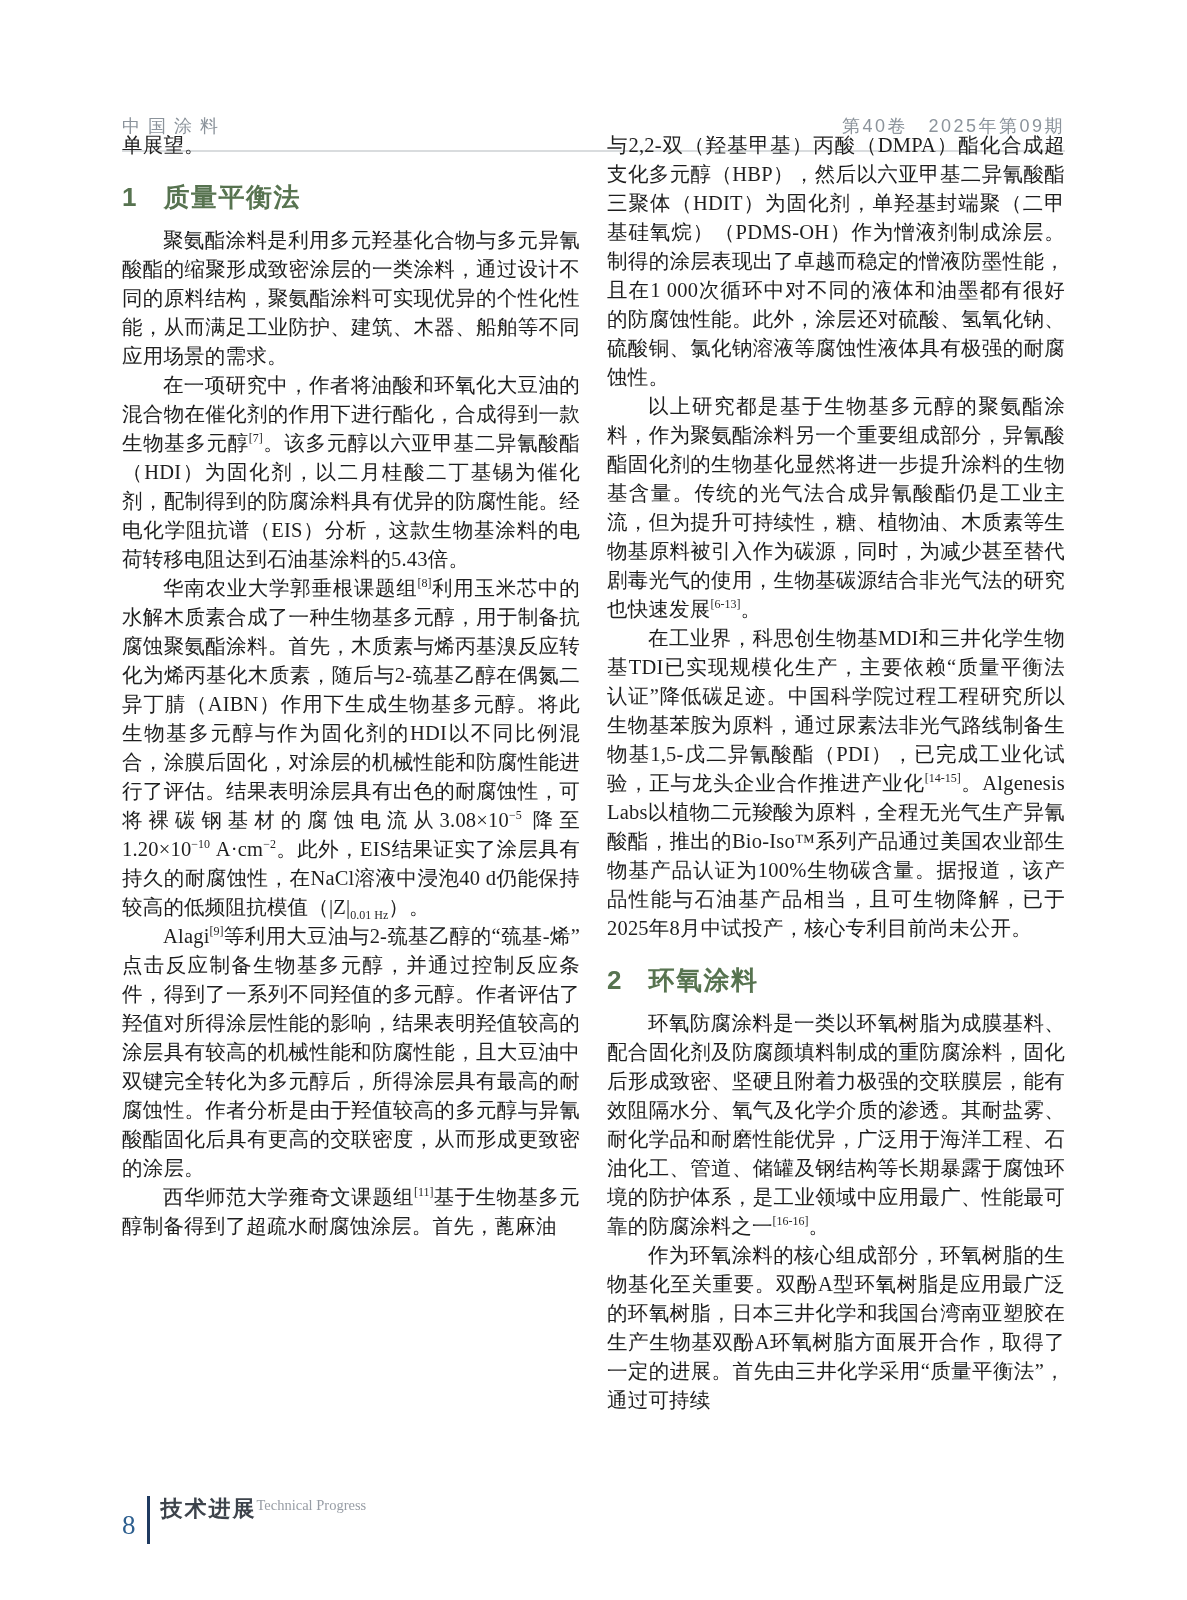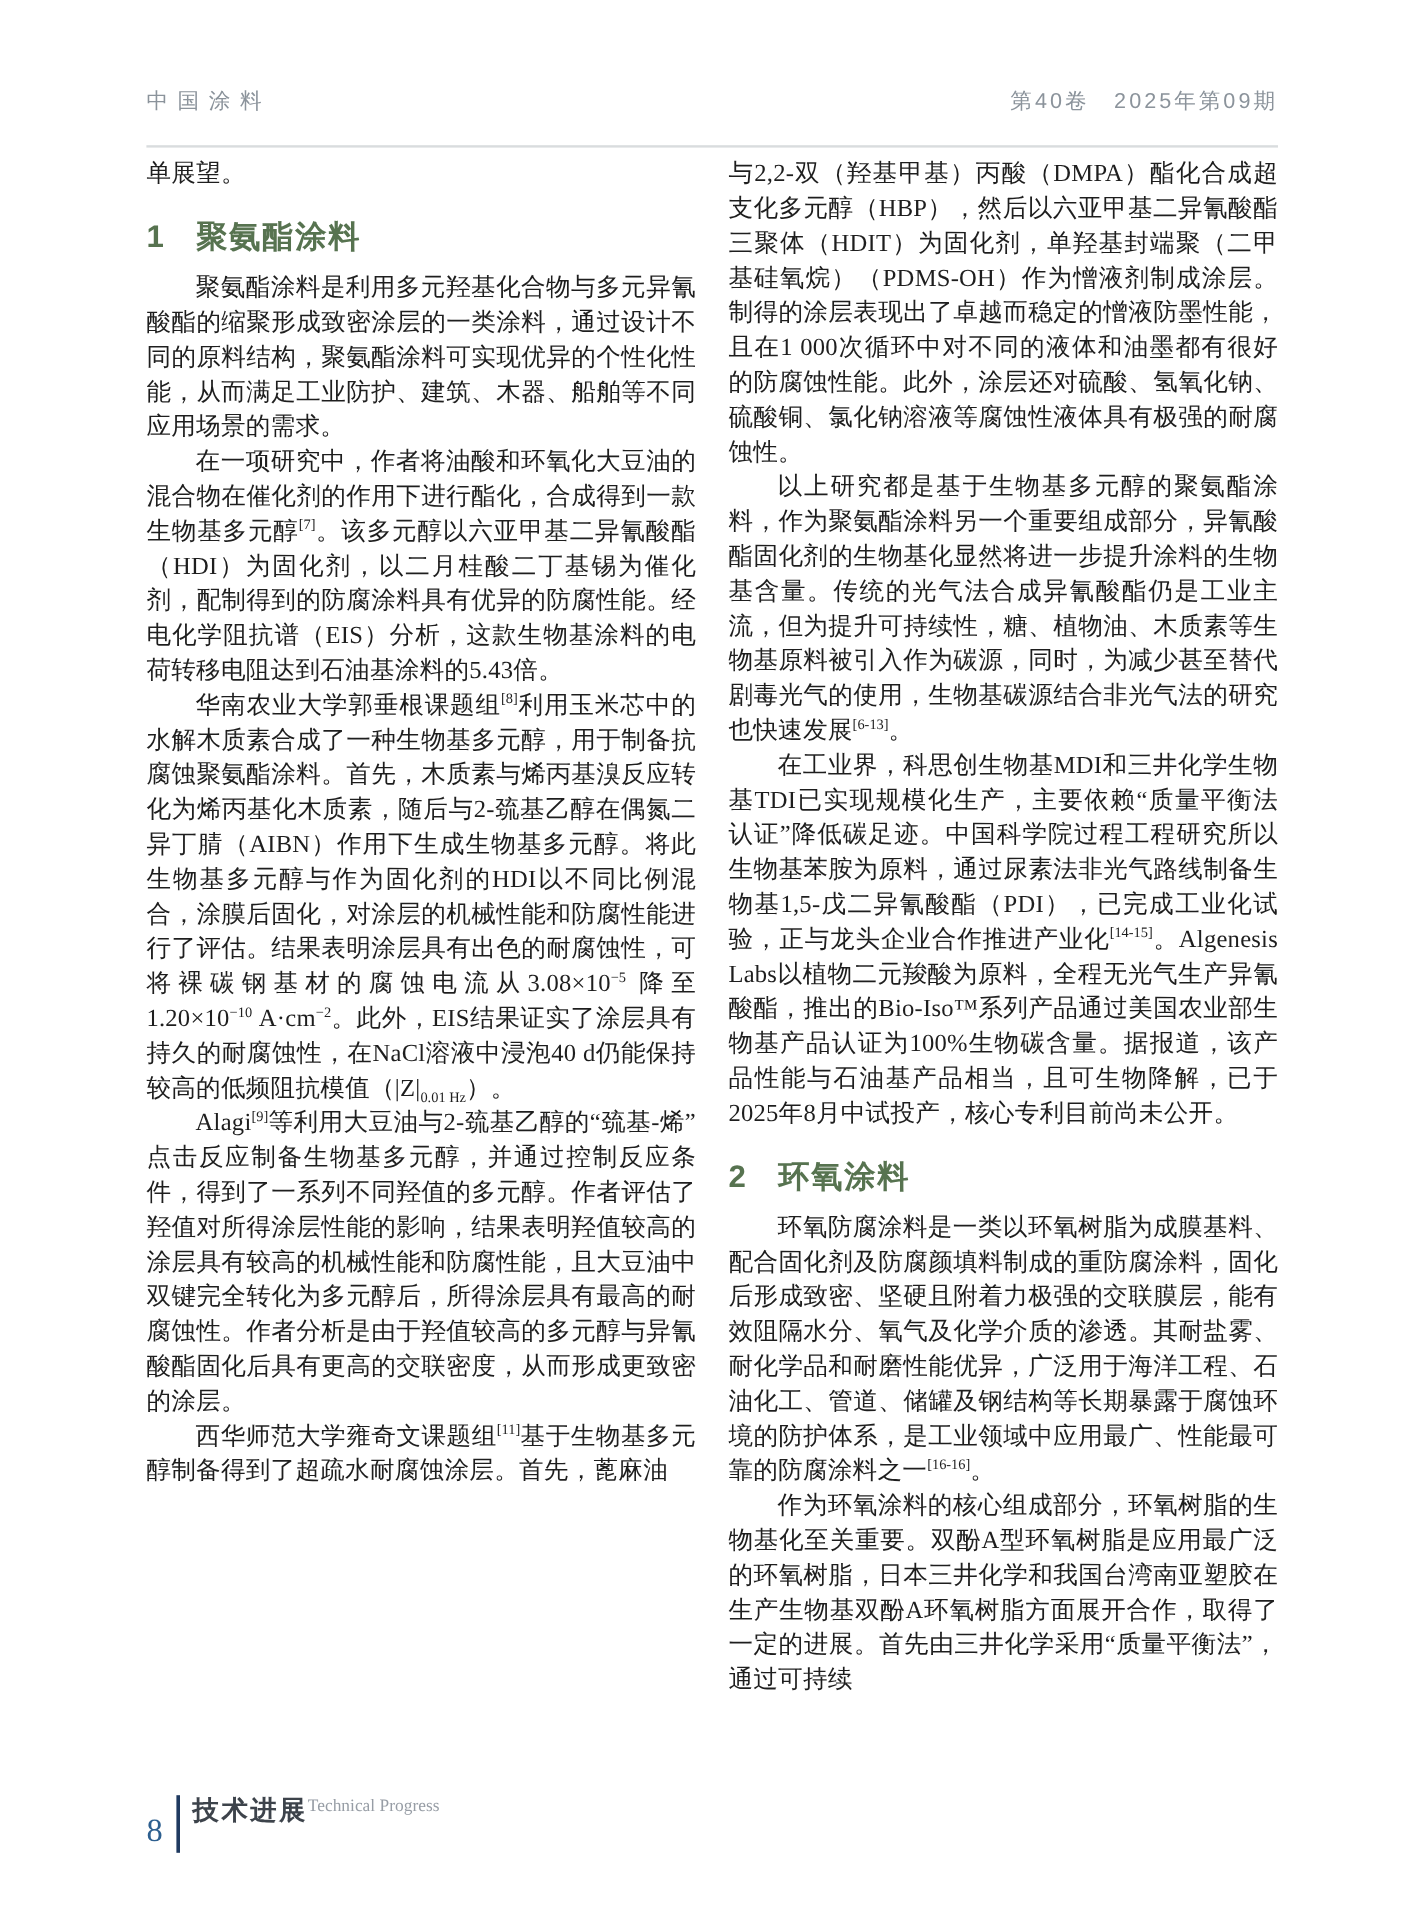--- a/index.html
+++ b/index.html
@@ -17,28 +17,28 @@
   }
   
   .header {
     position: absolute;
     top: 72px;
     left: 122px;
     width: 943px;
     display: flex;
     justify-content: space-between;
     align-items: flex-end;
-    padding-bottom: 25px;
+    padding-bottom: 12px;
     border-bottom: 2px solid #d9dcde;
     font-family: "Liberation Sans", "DejaVu Sans", sans-serif;
     color: #8b939b;
     font-size: 18px;
   }
   .journal-name { letter-spacing: 8px; }
-  .issue-info   { letter-spacing: 2.5px; }
+  .issue-info   { letter-spacing: 2.5px; margin-top: 42px; }
   
   .columns {
     position: absolute;
     top: 131px;
     left: 122px;
     width: 943px;
     display: flex;
     gap: 27px;
   }
   .col { width: 458px; }
@@ -122,21 +122,21 @@
     <span class="journal-name">中国涂料</span>
     <span class="issue-info">第40卷　2025年第09期</span>
   </div>
 
   <div class="columns">
 
     <div class="col">
       <p class="body">单展望。</p>
 
       <h2 class="section-heading">
-        <span class="sec-num">1</span><span>聚氨酯涂料</span>
+        <span class="sec-num">1</span><span>质量平衡法</span>
       </h2>
 
       <p class="body indent">聚氨酯涂料是利用多元羟基化合物与多元异氰酸酯的缩聚形成致密涂层的一类涂料，通过设计不同的原料结构，聚氨酯涂料可实现优异的个性化性能，从而满足工业防护、建筑、木器、船舶等不同应用场景的需求。</p>
       <p class="body indent">在一项研究中，作者将油酸和环氧化大豆油的混合物在催化剂的作用下进行酯化，合成得到一款生物基多元醇<sup>[7]</sup>。该多元醇以六亚甲基二异氰酸酯（HDI）为固化剂，以二月桂酸二丁基锡为催化剂，配制得到的防腐涂料具有优异的防腐性能。经电化学阻抗谱（EIS）分析，这款生物基涂料的电荷转移电阻达到石油基涂料的5.43倍。</p>
       <p class="body indent">华南农业大学郭垂根课题组<sup>[8]</sup>利用玉米芯中的水解木质素合成了一种生物基多元醇，用于制备抗腐蚀聚氨酯涂料。首先，木质素与烯丙基溴反应转化为烯丙基化木质素，随后与2-巯基乙醇在偶氮二异丁腈（AIBN）作用下生成生物基多元醇。将此生物基多元醇与作为固化剂的HDI以不同比例混合，涂膜后固化，对涂层的机械性能和防腐性能进行了评估。结果表明涂层具有出色的耐腐蚀性，可将裸碳钢基材的腐蚀电流从3.08×10<sup>−5</sup> 降至1.20×10<sup>−10</sup> A·cm<sup>−2</sup>。此外，EIS结果证实了涂层具有持久的耐腐蚀性，在NaCl溶液中浸泡40 d仍能保持较高的低频阻抗模值（|Z|<sub>0.01 Hz</sub>）。</p>
       <p class="body indent">Alagi<sup>[9]</sup>等利用大豆油与2-巯基乙醇的“巯基-烯”点击反应制备生物基多元醇，并通过控制反应条件，得到了一系列不同羟值的多元醇。作者评估了羟值对所得涂层性能的影响，结果表明羟值较高的涂层具有较高的机械性能和防腐性能，且大豆油中双键完全转化为多元醇后，所得涂层具有最高的耐腐蚀性。作者分析是由于羟值较高的多元醇与异氰酸酯固化后具有更高的交联密度，从而形成更致密的涂层。</p>
       <p class="body indent">西华师范大学雍奇文课题组<sup>[11]</sup>基于生物基多元醇制备得到了超疏水耐腐蚀涂层。首先，蓖麻油</p>
     </div>
 
     <div class="col">

